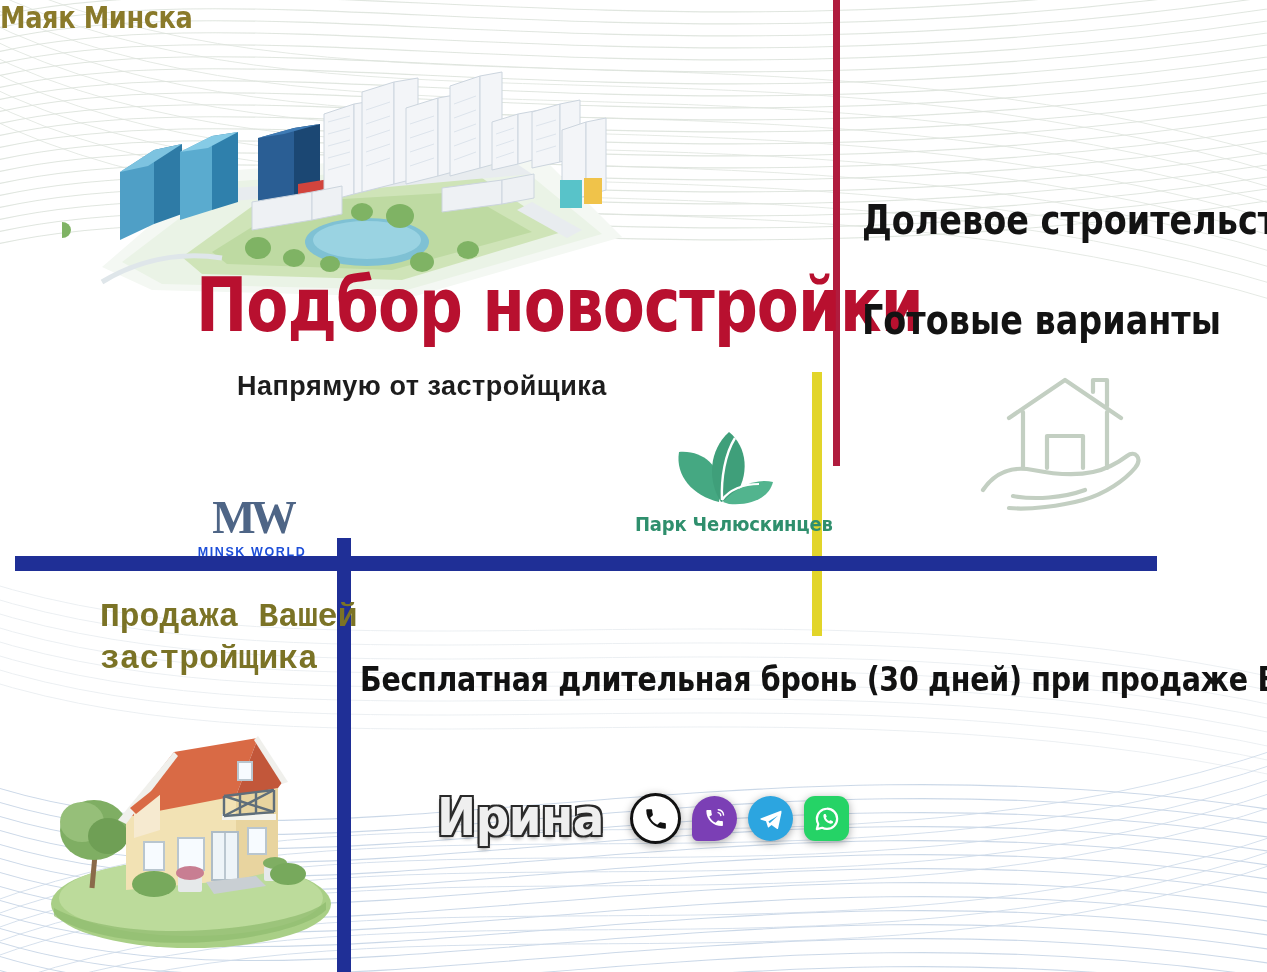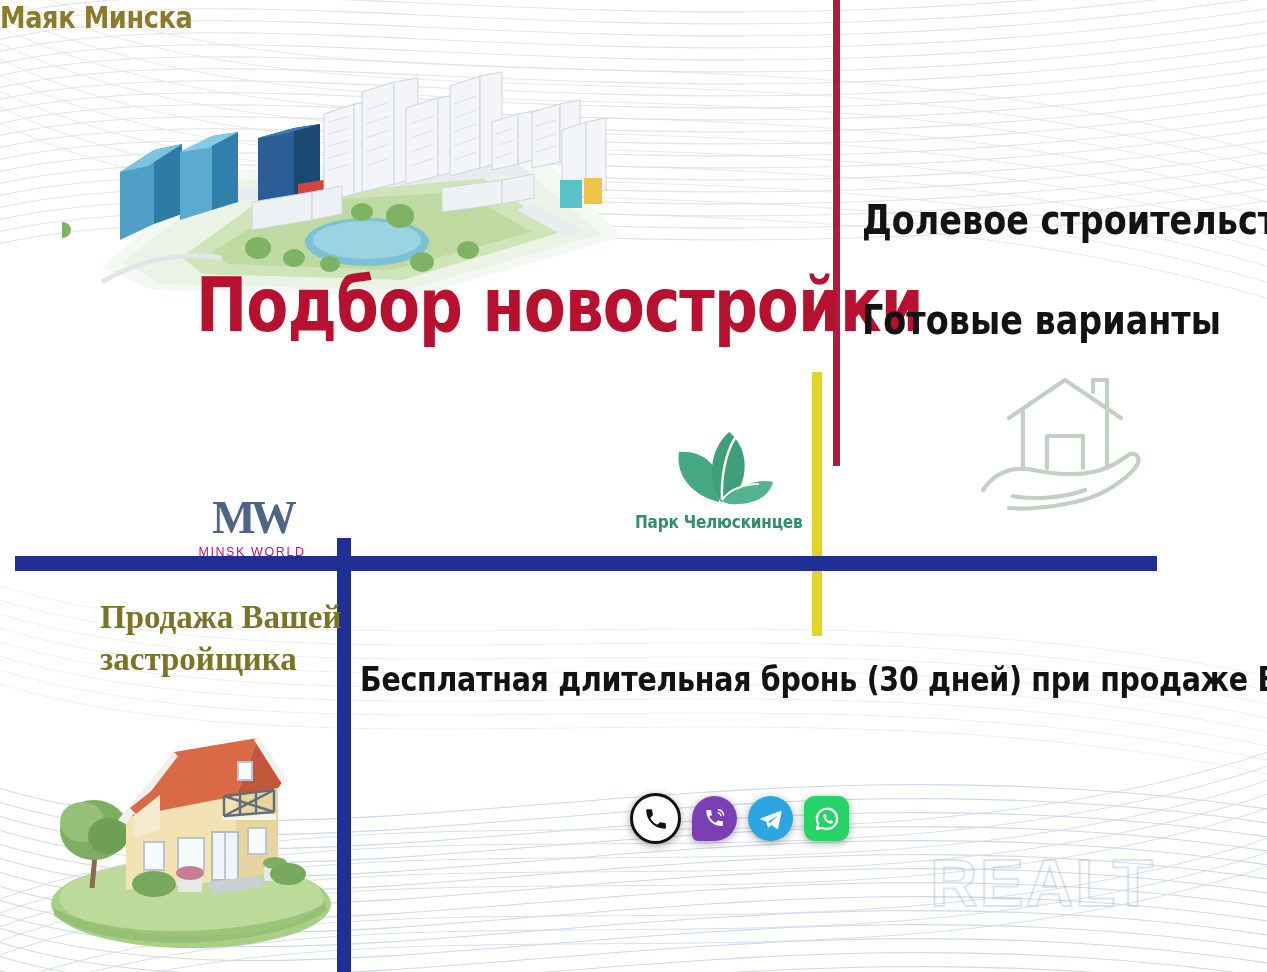--- a/index.html
+++ b/index.html
@@ -88,49 +88,49 @@
   .logo{position:absolute;text-align:center;}
 
   .logo-mw{left:188px; top:455px; width:128px;margin-top:40px;}
   .mw-mark{
     font-family:"Liberation Serif","DejaVu Serif",serif;
     font-size:46px; font-weight:700; color:#4e6586;
     letter-spacing:-5px; line-height:1;
   }
   .mw-name{
     margin-top:4px;
-    font-size:12.5px; font-weight:400; color:#be185d;
+    font-size:12.5px; font-weight:700; color:#1d4ed8;
     letter-spacing:1.6px;
   }
 
   .logo-mayak{
     left:398px; top:482px; width:160px;
     font-family:"Liberation Sans Narrow","DejaVu Sans Condensed","Liberation Sans",sans-serif;
     font-size:30px; font-weight:700; color:#8a7a2a;
     letter-spacing:-.4px;
     transform:scaleX(.95);
     transform-origin:left center;
     white-space:nowrap;
   }
 
   .logo-park{left:635px; top:424px; width:165px;}
   .park-name{
     font-family:"Liberation Sans Narrow","DejaVu Sans Condensed","Liberation Sans",sans-serif;
-    font-size:17px; font-weight:700; color:#2f8f6d;
+    font-size:20px; font-weight:700; color:#2f8f6d;
     letter-spacing:-.2px; margin-top:2px;
     white-space:nowrap;
   }
 
   
   .hand-house{position:absolute; left:965px; top:372px;}
 
   
   .sale-text{
     position:absolute; left:100px; top:597px;
-    font-family:Liberation Serif, serif;
+    font-family:Liberation Mono, monospace;
     font-size:33px; font-weight:700; line-height:1.27;
     color:#7b7326;
     white-space:nowrap;
   }
 
   
   .promo{
     position:absolute; left:360px; top:660px;
     font-family:"Liberation Sans Narrow","DejaVu Sans Condensed","Liberation Sans",sans-serif;
     font-size:33px; font-weight:700; color:#121212;
@@ -343,20 +343,21 @@
 
     <path d="M40,230 C80,206 120,200 160,206" fill="none" stroke="#dfe6ea" stroke-width="5"></path>
   </svg>
 
   <div class="rule rule-crimson-v"></div>
   <div class="rule rule-yellow-v"></div>
   <div class="rule rule-blue-h"></div>
   <div class="rule rule-blue-v"></div>
 
   <div class="headline">Подбор новостройки</div>
+  <div class="subheadline">Напрямую от застройщика</div>
 
   <div class="right-line l1">Долевое строительство</div>
   <div class="right-line l2">Готовые варианты</div>
 
   <svg class="hand-house" width="200" height="150" viewBox="0 0 200 150" fill="none" stroke="#c3cfc2" stroke-width="4.2" stroke-linecap="round" stroke-linejoin="round">
     <path d="M44,46 L100,8 L156,46"></path>
     <path d="M58,40 L58,96"></path>
     <path d="M142,40 L142,96"></path>
     <path d="M128,20 L128,8 L142,8 L142,34"></path>
     <path d="M82,96 L82,64 L118,64 L118,96"></path>
@@ -436,20 +437,21 @@
     <ellipse cx="262" cy="156" rx="18" ry="11" fill="#77a95c"></ellipse>
   </svg>
 
   <div class="sale-text">
     <div>Продажа Вашей</div>
     <div>застройщика</div>
   </div>
 
   <div class="promo">Бесплатная длительная бронь (30 дней) при продаже Вашей недвижимости</div>
 
+  <div class="agent-name">Ирина</div>
 
   <div class="messengers">
     <div class="msg msg-phone">
       <svg width="26" height="26" viewBox="0 0 24 24" fill="#111">
         <path d="M6.6,10.8c1.4,2.8,3.8,5.2,6.6,6.6l2.2-2.2c0.3-0.3,0.7-0.4,1-0.2c1.2,0.4,2.4,0.6,3.7,0.6
                  c0.6,0,1,0.4,1,1V20c0,0.6-0.4,1-1,1C10.6,21,3,13.4,3,4c0-0.6,0.4-1,1-1h3.5c0.6,0,1,0.4,1,1
                  c0,1.3,0.2,2.5,0.6,3.7c0.1,0.3,0,0.7-0.2,1L6.6,10.8z"></path>
       </svg>
     </div>
     <div class="msg msg-viber">
@@ -471,15 +473,14 @@
       <svg width="28" height="28" viewBox="0 0 24 24" fill="none" stroke="#fff" stroke-width="1.9">
         <path d="M12,3.2c-4.8,0-8.7,3.9-8.7,8.7c0,1.6,0.4,3.1,1.2,4.4L3.3,20.7l4.6-1.2c1.2,0.7,2.6,1,4.1,1
                  c4.8,0,8.7-3.9,8.7-8.7S16.8,3.2,12,3.2z" stroke-linejoin="round"></path>
         <path d="M9.2,8.2c0.2-0.4,0.4-0.5,0.7-0.5h0.6c0.2,0,0.4,0.1,0.5,0.4l0.7,1.6c0.1,0.2,0,0.4-0.1,0.6L11,11
                  c0.6,1.2,1.6,2.2,2.8,2.8l0.7-0.6c0.2-0.2,0.4-0.2,0.6-0.1l1.6,0.7c0.2,0.1,0.4,0.3,0.4,0.5v0.6
                  c0,0.4-0.2,0.6-0.5,0.8c-0.5,0.3-1.1,0.4-1.7,0.3c-3-0.5-5.4-2.9-5.9-5.9C8.8,9.3,8.9,8.7,9.2,8.2z" fill="#fff" stroke="none"></path>
       </svg>
     </div>
   </div>
 
-  <div class="watermark">REALT</div>
 
 </div>
 
 </body></html>

